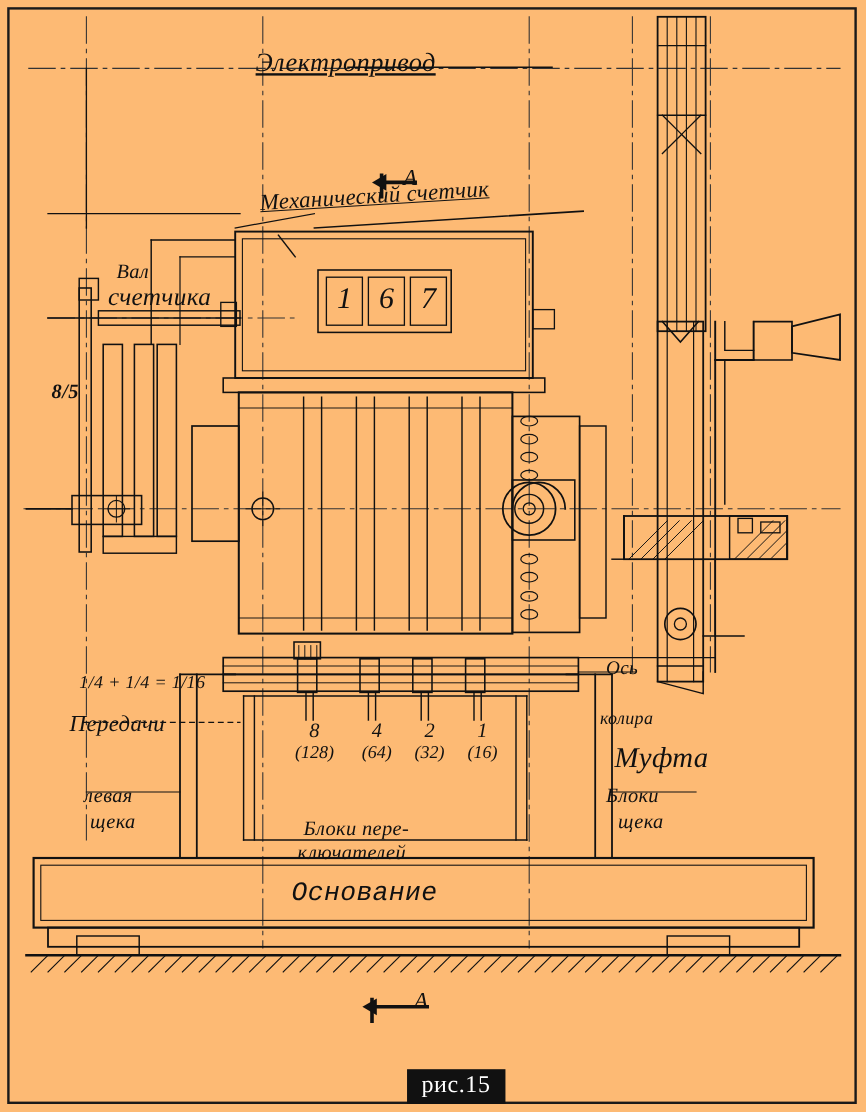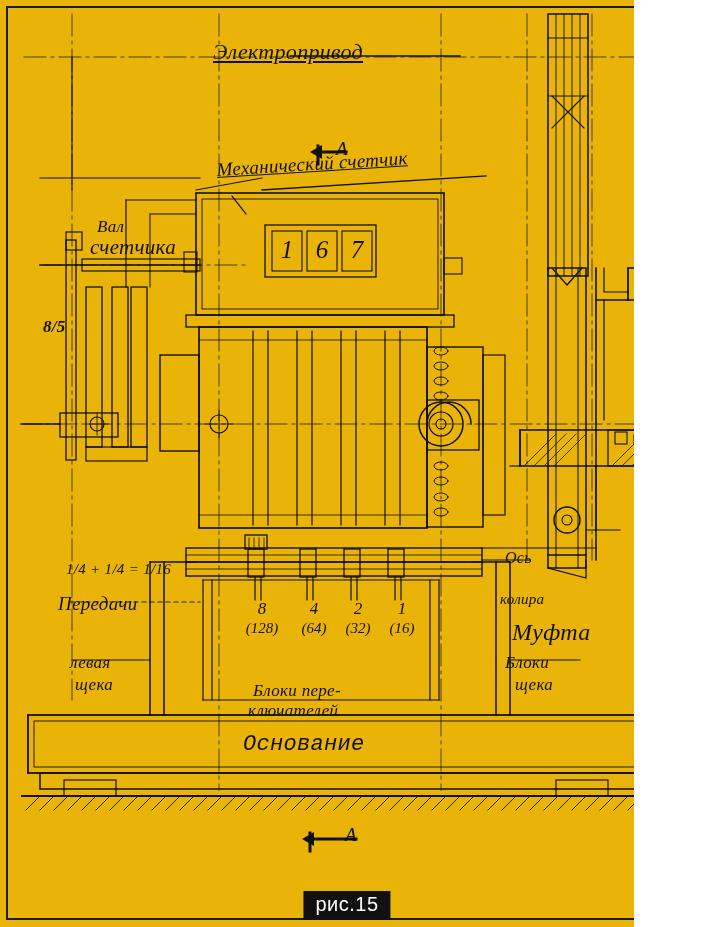--- a/index.html
+++ b/index.html
@@ -5,23 +5,23 @@
   html, body {
     margin: 0;
     padding: 0;
     background: #ffffff;
   }
   body {
     font-family: "Liberation Serif", serif;
   }
   #page {
     position: relative;
-    width: 634px;
+    width: 722px;
     height: 927px;
-    background: #eab308;
+    background: #fdba74;
     overflow: hidden;
   }
   #frame {
     position: absolute;
     left: 6px;
     top: 6px;
     width: 708px;
     height: 914px;
     border: 2px solid #1a1a1a;
     box-sizing: border-box;
@@ -64,26 +64,26 @@
   }
   .sec-letter {
     position: absolute;
     font-family: "Liberation Serif", serif;
     font-style: italic;
     font-size: 19px;
     color: #111;
   }
   #figcap {
     position: absolute;
-    left: 347px;
+    left: 380px;
     top: 891px;
     transform: translateX(-50%);
     background: #111;
     color: #fff;
-    font-family: Liberation Sans, sans-serif;
+    font-family: Liberation Serif, serif;
     font-size: 20px;
     padding: 2px 12px 4px 12px;
     letter-spacing: 0.5px;
   }
 </style>
 </head>
 <body>
 
 <div id="page">
 

